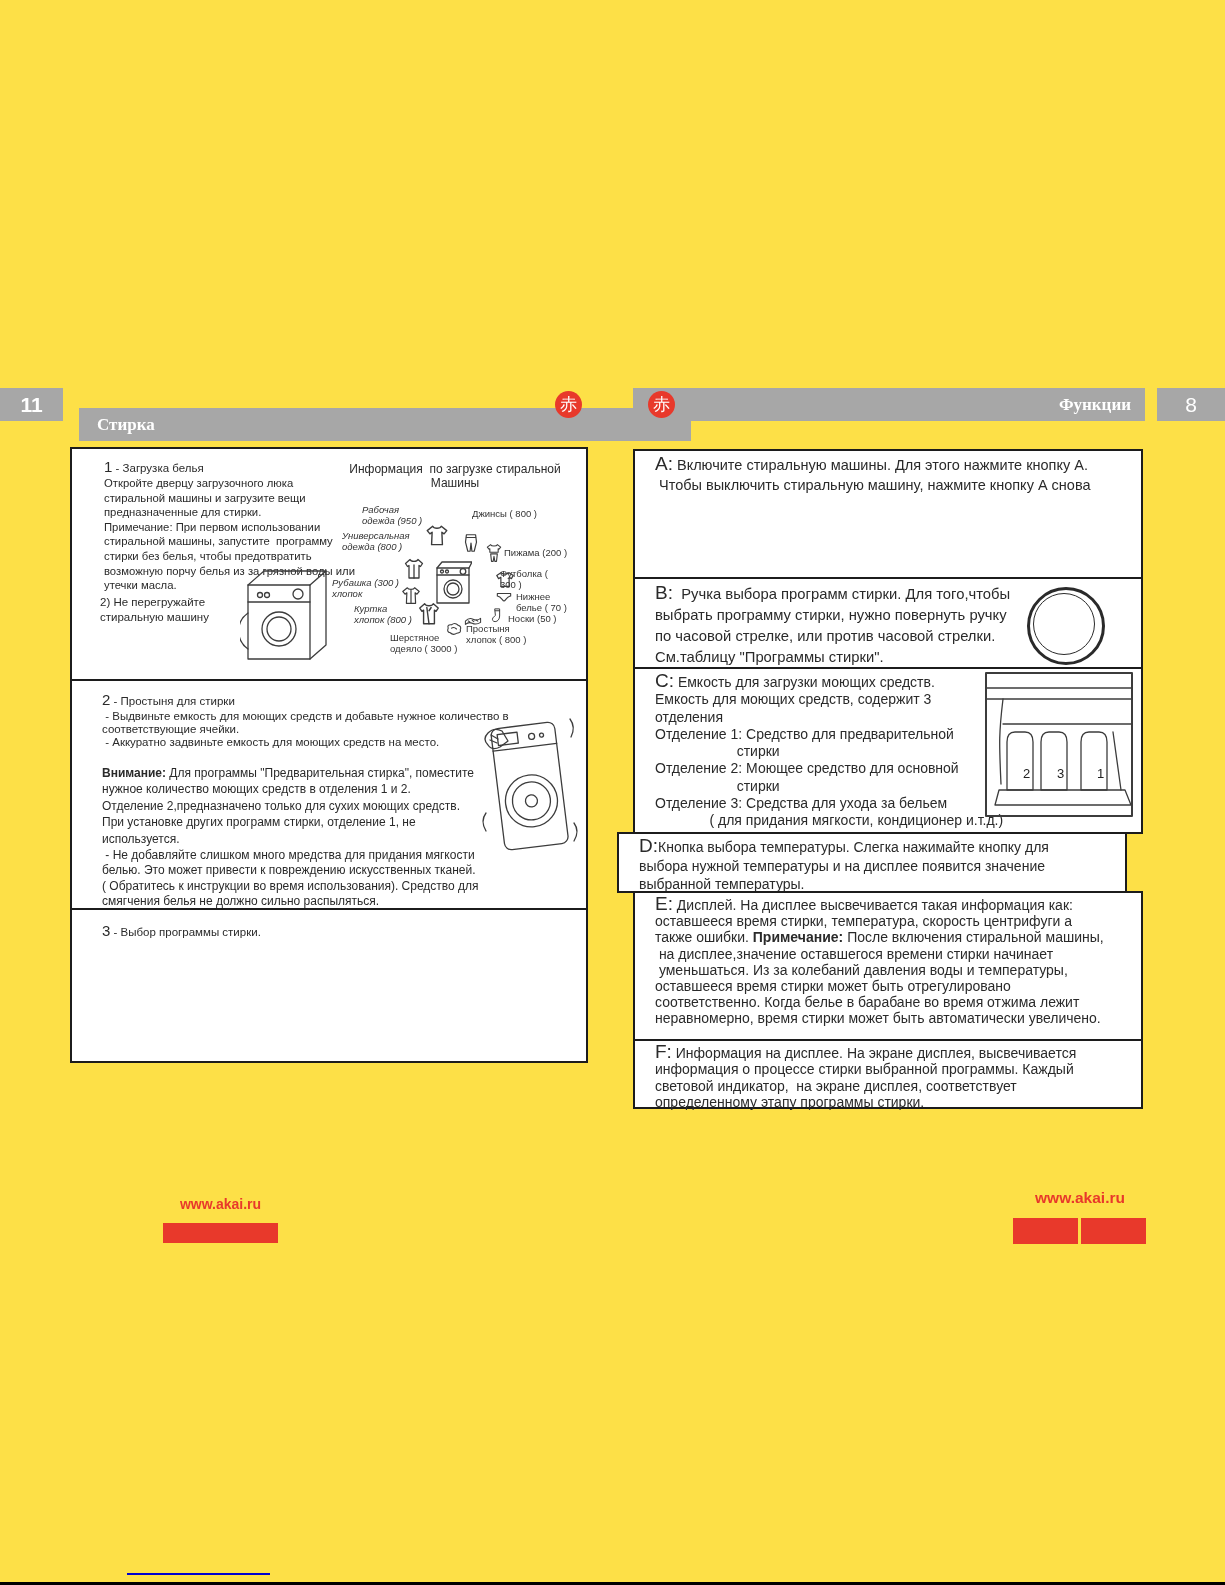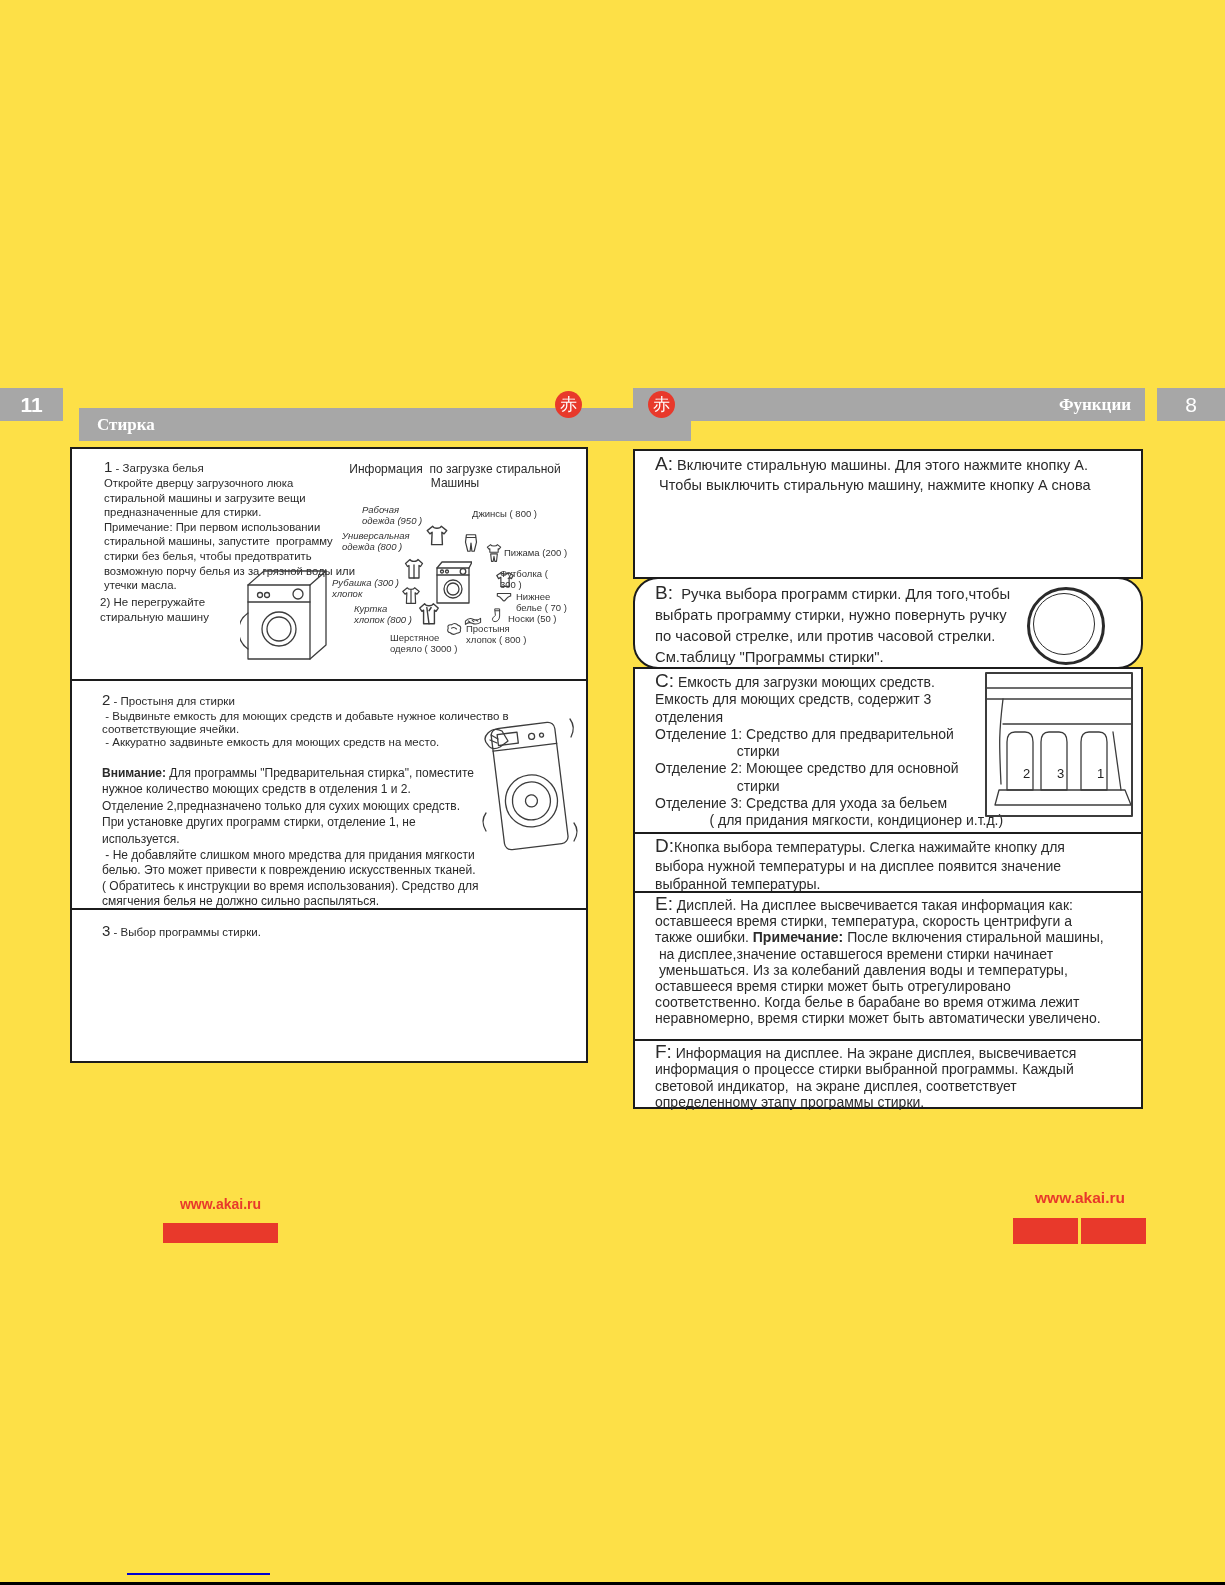--- a/index.html
+++ b/index.html
@@ -18,23 +18,23 @@
         display:flex;align-items:center;justify-content:center;
         font-family:"Liberation Serif", serif;font-size:17px;line-height:27px;}
   #logo-left{left:555px;top:391px;}
   #logo-right{left:648px;top:391px;}
   
   .bx{border:2px solid #1c1c1c;background:#fff;box-sizing:border-box;}
   #box1{left:70px;top:447px;width:518px;height:234px;}
   #box2{left:70px;top:679px;width:518px;height:231px;}
   #box3{left:70px;top:908px;width:518px;height:155px;}
   #boxA{left:633px;top:449px;width:510px;height:130px;}
-  #boxB{left:633px;top:577px;width:510px;height:92px;border-radius:25px;}
+  #boxB{left:633px;top:577px;width:510px;height:92px;}
   #boxC{left:633px;top:667px;width:510px;height:167px;}
-  #boxD{left:633px;top:832px;width:510px;height:61px;}
+  #boxD{left:617px;top:832px;width:510px;height:61px;}
   #boxE{left:633px;top:891px;width:510px;height:150px;}
   #boxF{left:633px;top:1039px;width:510px;height:70px;}
   .pre{white-space:pre-wrap;}
   
   .b1num{font-size:15px;}
   .b1t{font-size:11.5px;}
   #b1-title{left:32px;top:9px;}
   #b1-body{left:32px;top:27px;width:290px;font-size:11.3px;line-height:14.6px;}
   #b1-note{left:28px;top:146px;width:150px;font-size:11.5px;line-height:14.5px;}
   #dg-title{left:258px;top:13px;width:250px;text-align:center;font-size:12px;line-height:14px;}

